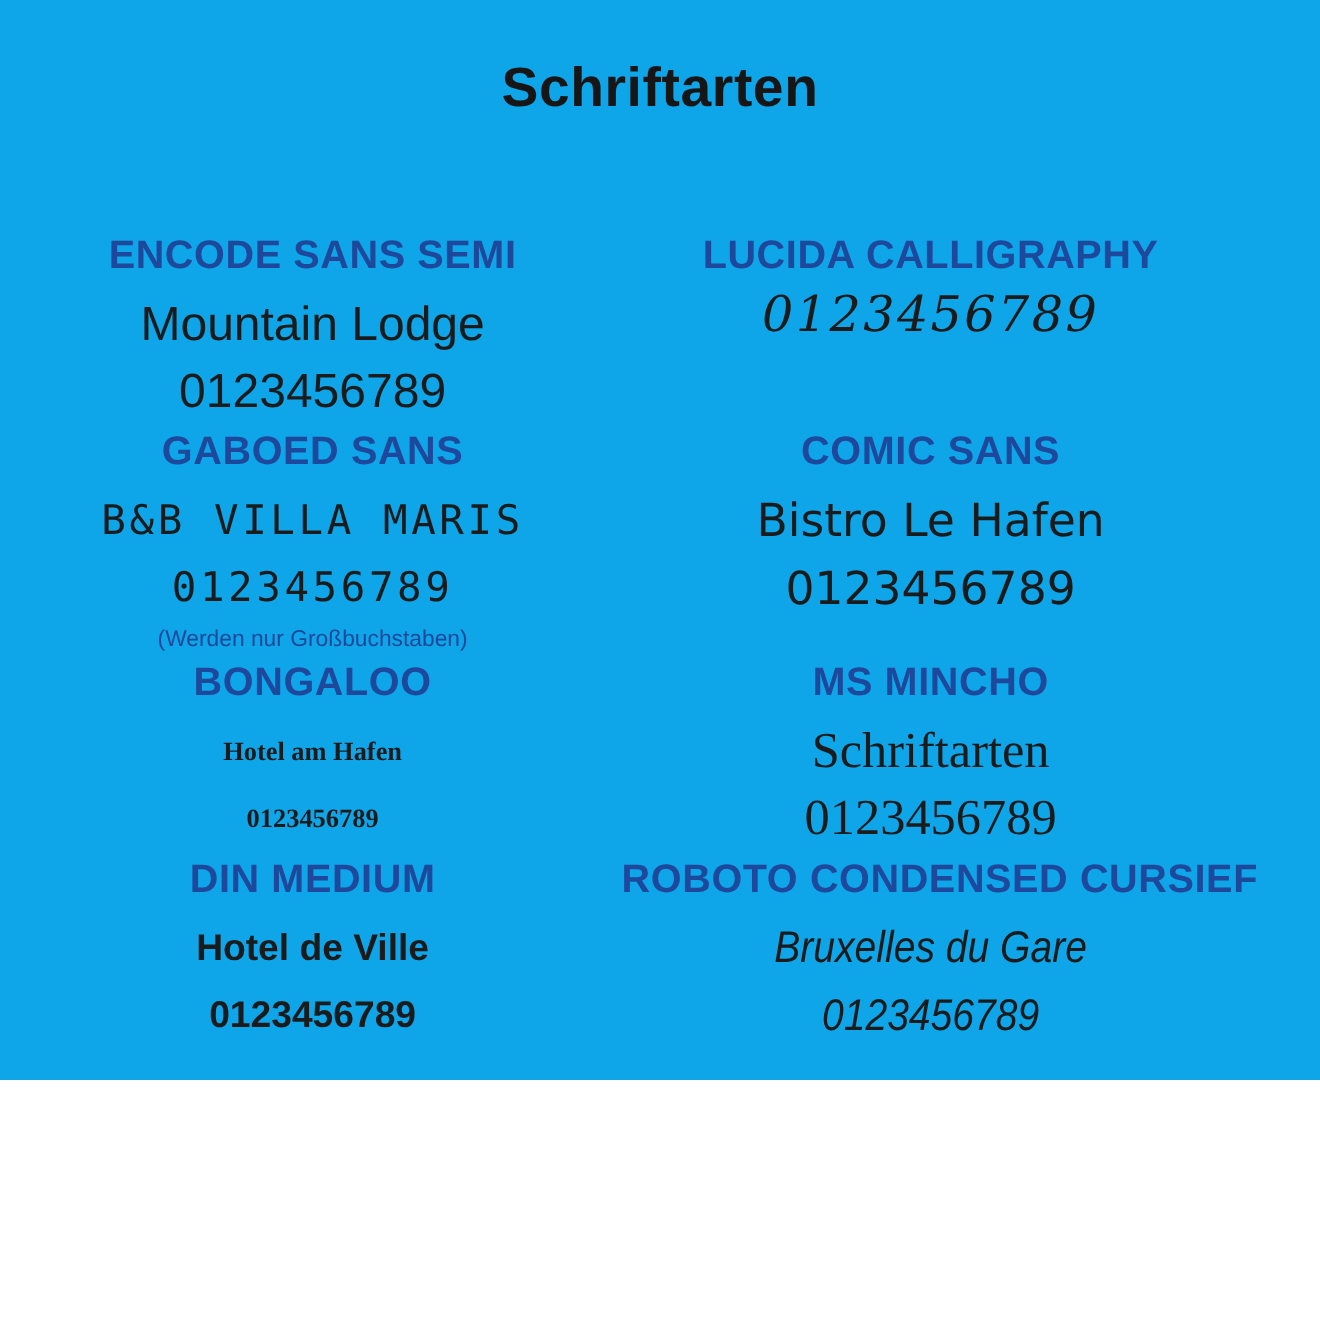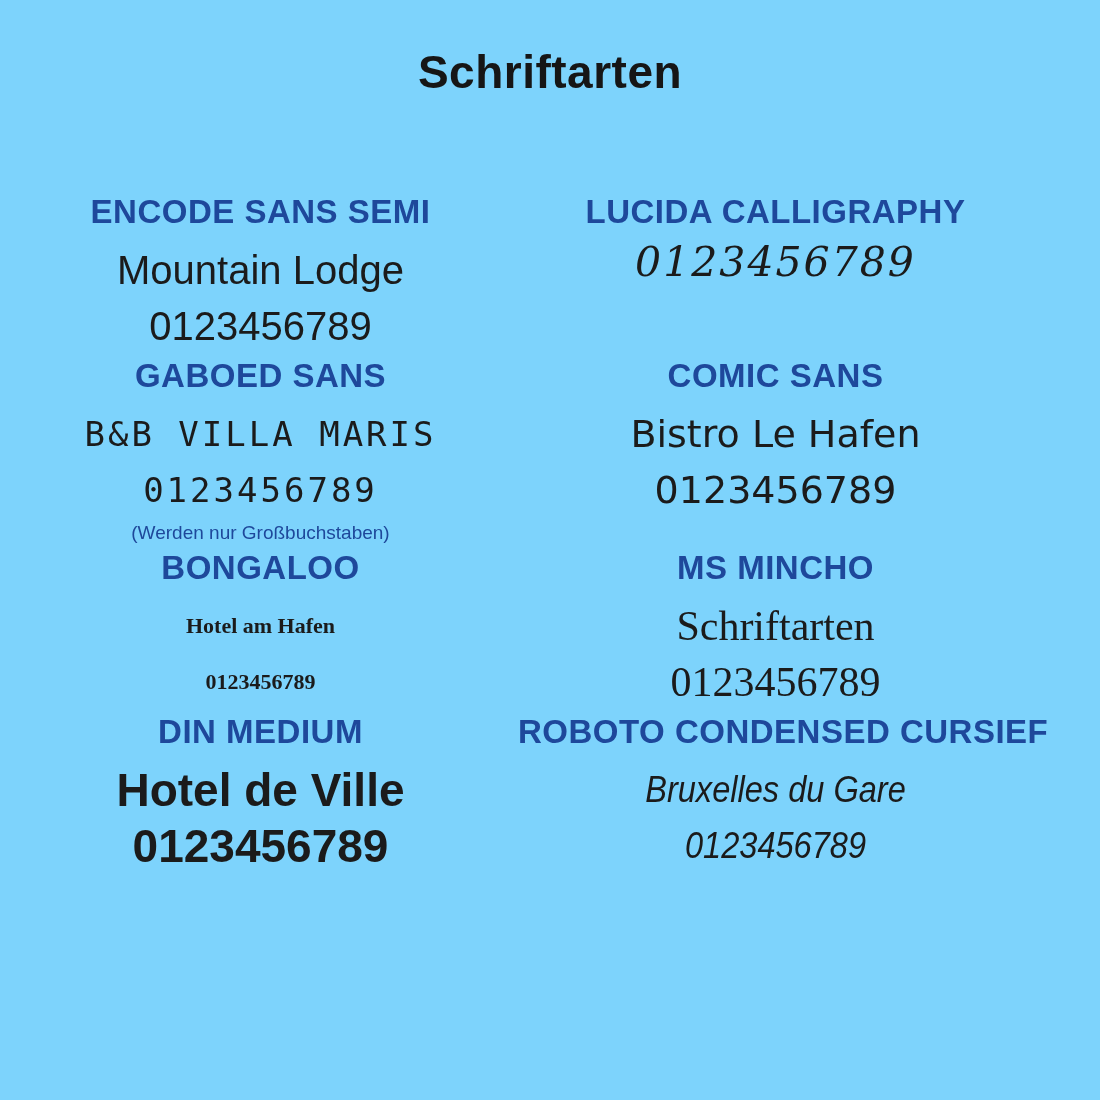--- a/index.html
+++ b/index.html
@@ -2,22 +2,22 @@
 <html><head>
 <meta charset="utf-8">
 <style>
   html, body {
     margin: 0;
     padding: 0;
   }
   .page {
     position: relative;
     width: 1100px;
-    height: 1100px;
-    background: #7dd3fc;
+    height: 900px;
+    background: #0ea5e9;
     overflow: hidden;
     font-family: "Liberation Sans", sans-serif;
     color: #1b1b1b;
   }
   .page-title {
     padding-top: 46px;
     margin: 0 0 92px 0;
     text-align: center;
     font-family: "Liberation Sans", sans-serif;
     font-weight: 700;
@@ -58,21 +58,21 @@
     margin-top: 2px;
     color: #1e489b;
   }
   
   .f-encode   { font-family: "Liberation Sans", sans-serif; font-size: 40px; font-weight: 400; }
   .f-lucida   { font-family: "DejaVu Serif", serif; font-style: italic; font-size: 41px; letter-spacing: 2px; }
   .f-gaboed   { font-family: "DejaVu Sans Mono", monospace; font-size: 34px; letter-spacing: 3px; font-weight: 400; }
   .f-comic    { font-family: "DejaVu Sans", sans-serif; font-size: 38px; }
   .f-bongaloo { font-family: Liberation Serif, serif; font-weight: 700; font-size: 22px; }
   .f-mincho   { font-family: "Liberation Serif", serif; font-size: 42px; }
-  .f-din      { font-family: "Liberation Sans", sans-serif; font-weight: 700; font-size: 46px; }
+  .f-din      { font-family: "Liberation Sans", sans-serif; font-weight: 700; font-size: 31px; }
   .f-roboto   { font-family: "Liberation Sans", sans-serif; font-style: italic; font-size: 37px; transform: scaleX(0.88); transform-origin: 50% 50%; }
 </style>
 </head>
 <body>
 
 <div class="page">
 
   <h1 class="page-title">Schriftarten</h1>
 
   <div class="font-grid">

